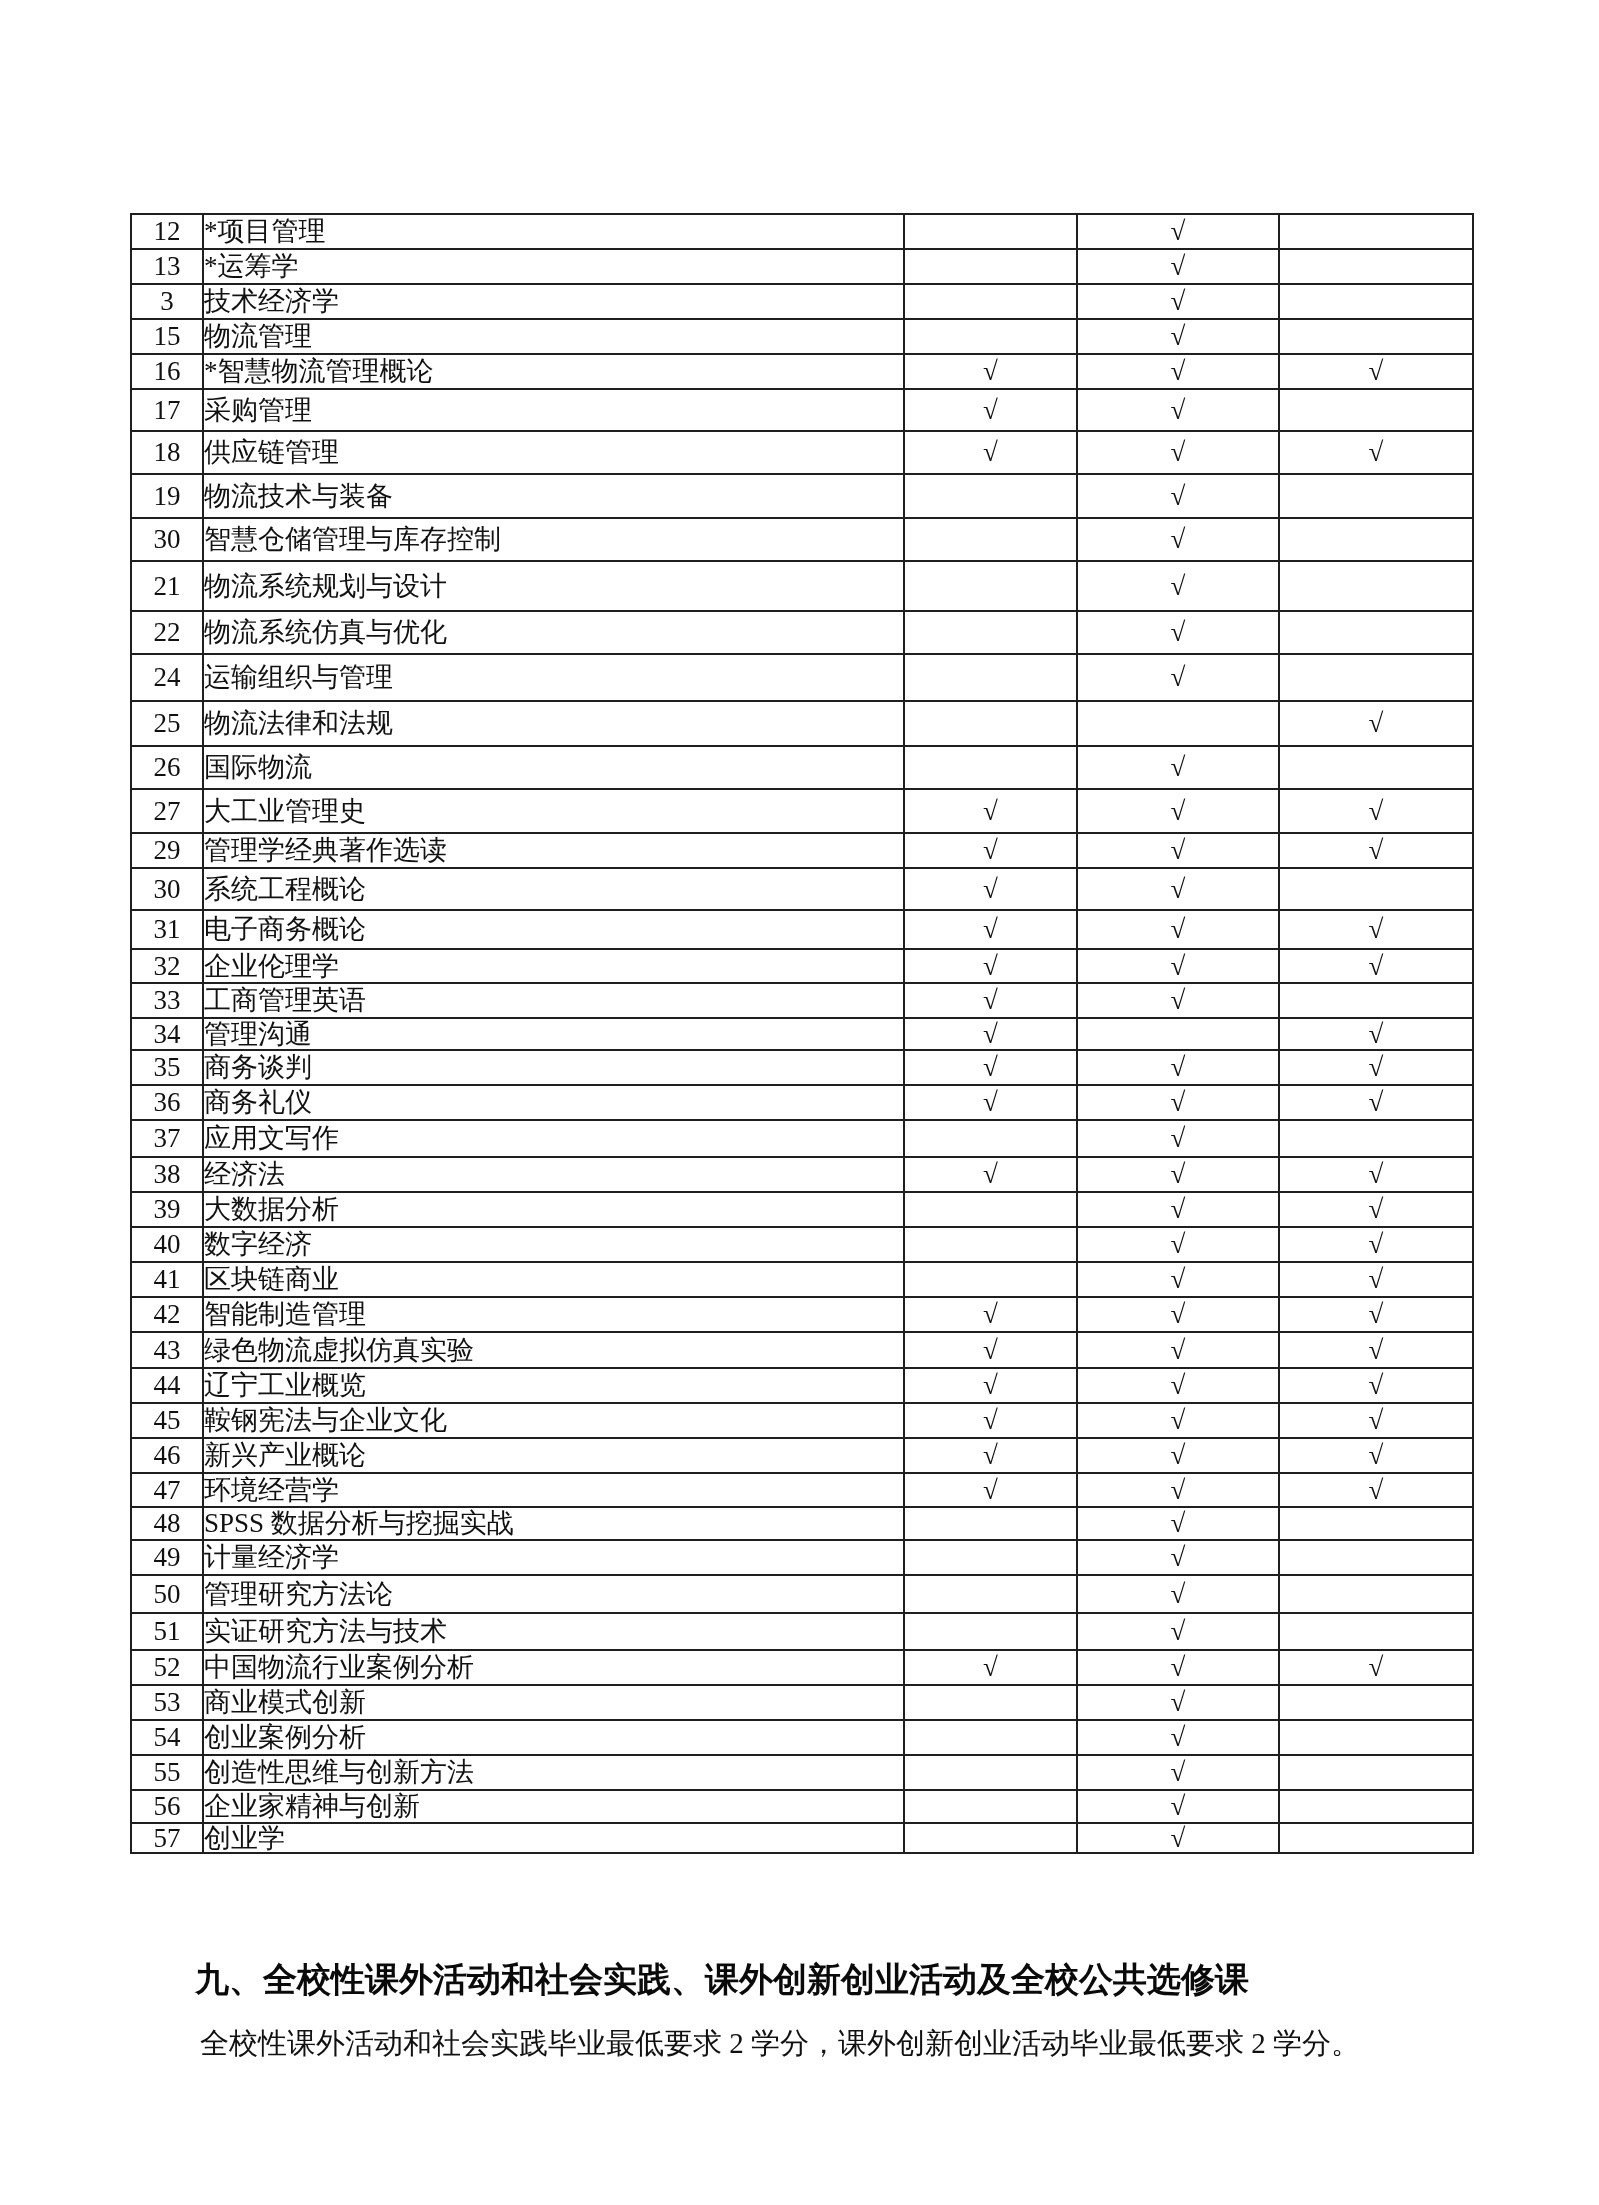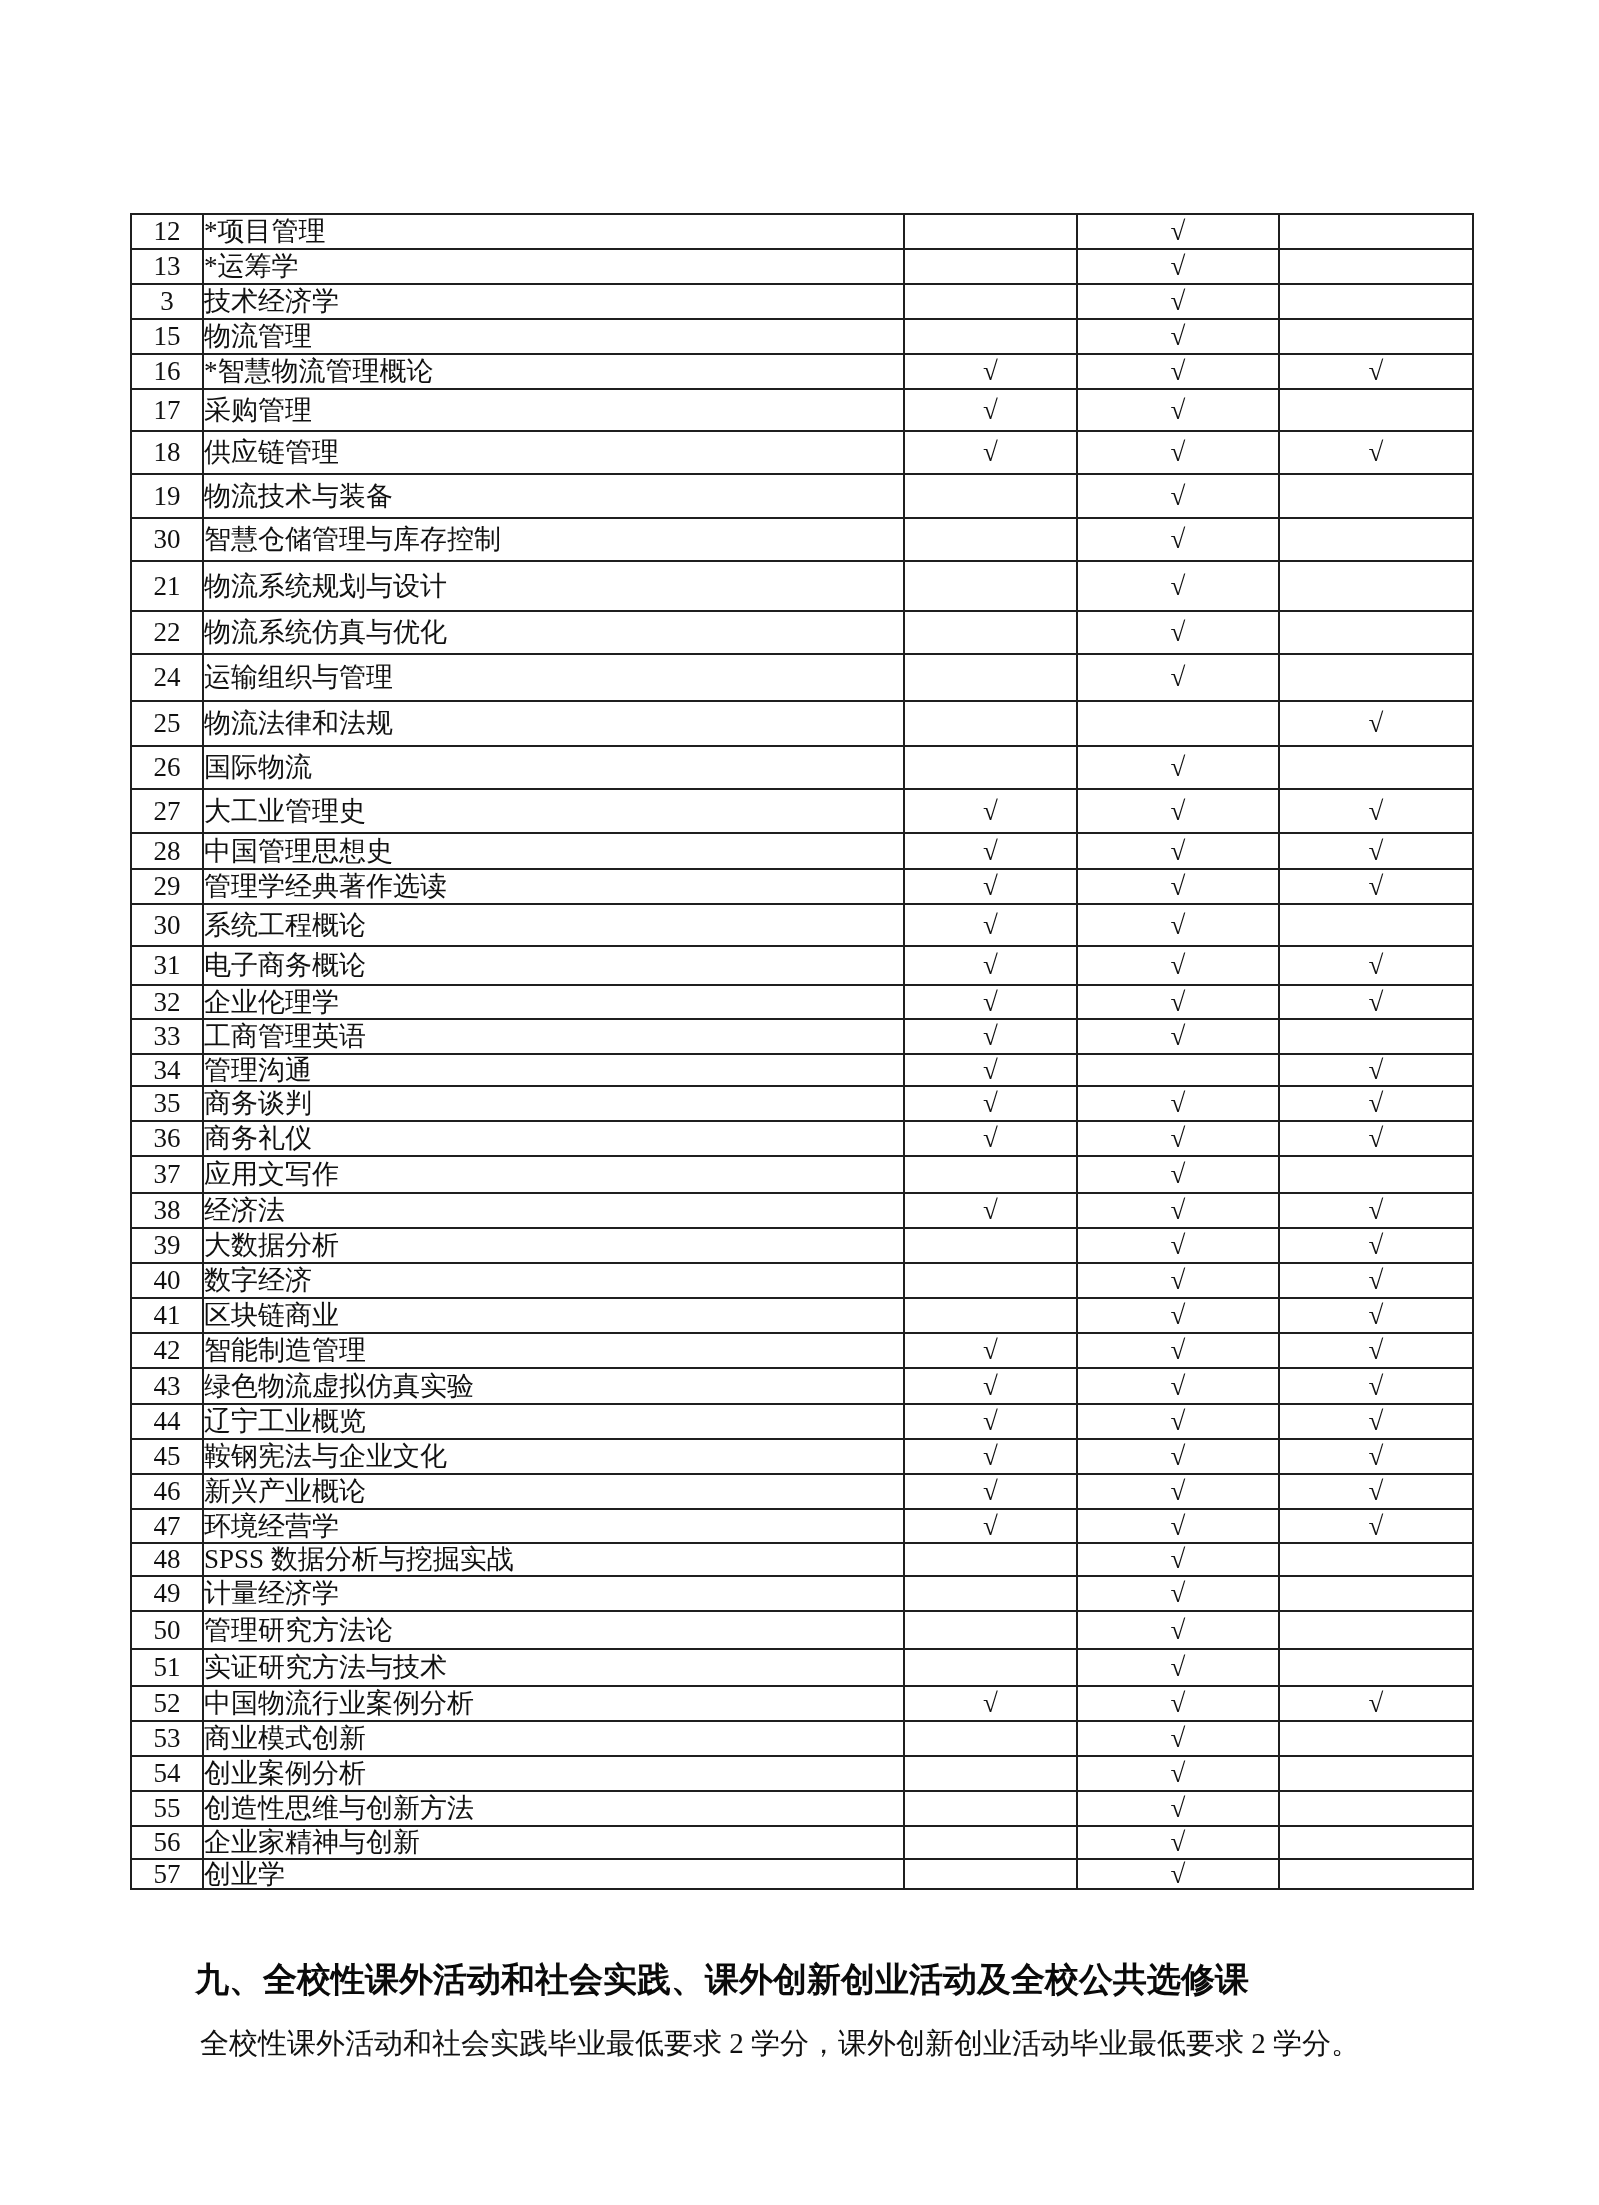--- a/index.html
+++ b/index.html
@@ -182,27 +182,20 @@
           <td class="cell-check">√</td>
           <td class="cell-check"></td>
         </tr>
         <tr style="height: 44px;">
           <td class="cell-no">27</td>
           <td class="cell-name">大工业管理史</td>
           <td class="cell-check">√</td>
           <td class="cell-check">√</td>
           <td class="cell-check">√</td>
         </tr>
-        <tr style="height: 36px;">
-          <td class="cell-no">28</td>
-          <td class="cell-name">中国管理思想史</td>
-          <td class="cell-check">√</td>
-          <td class="cell-check">√</td>
-          <td class="cell-check">√</td>
-        </tr>
         <tr style="height: 35px;">
           <td class="cell-no">29</td>
           <td class="cell-name">管理学经典著作选读</td>
           <td class="cell-check">√</td>
           <td class="cell-check">√</td>
           <td class="cell-check">√</td>
         </tr>
         <tr style="height: 42px;">
           <td class="cell-no">30</td>
           <td class="cell-name">系统工程概论</td>

